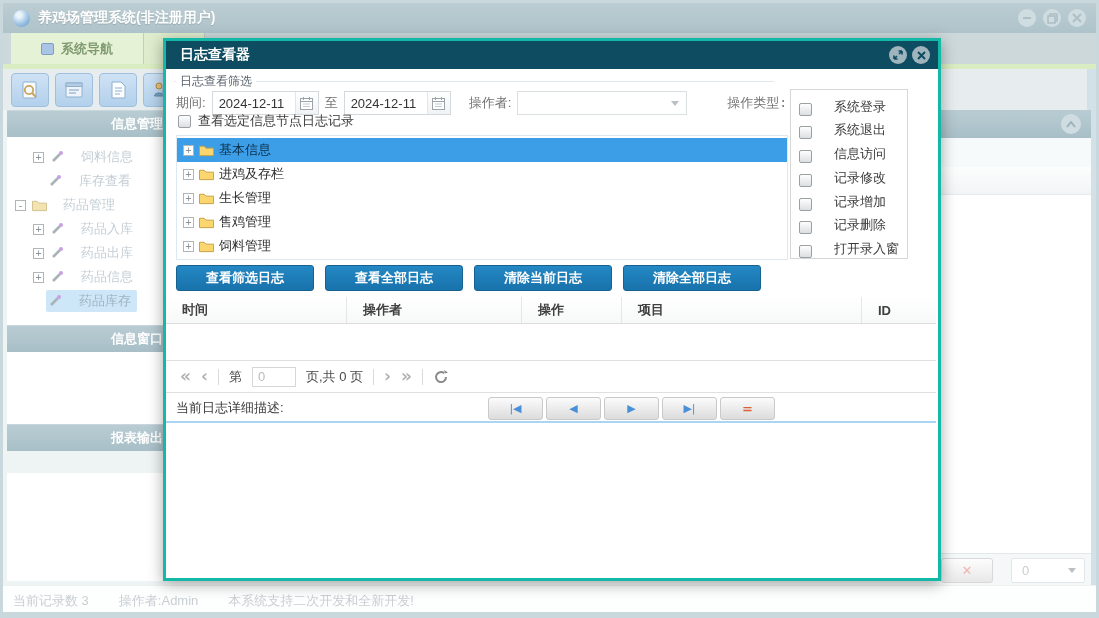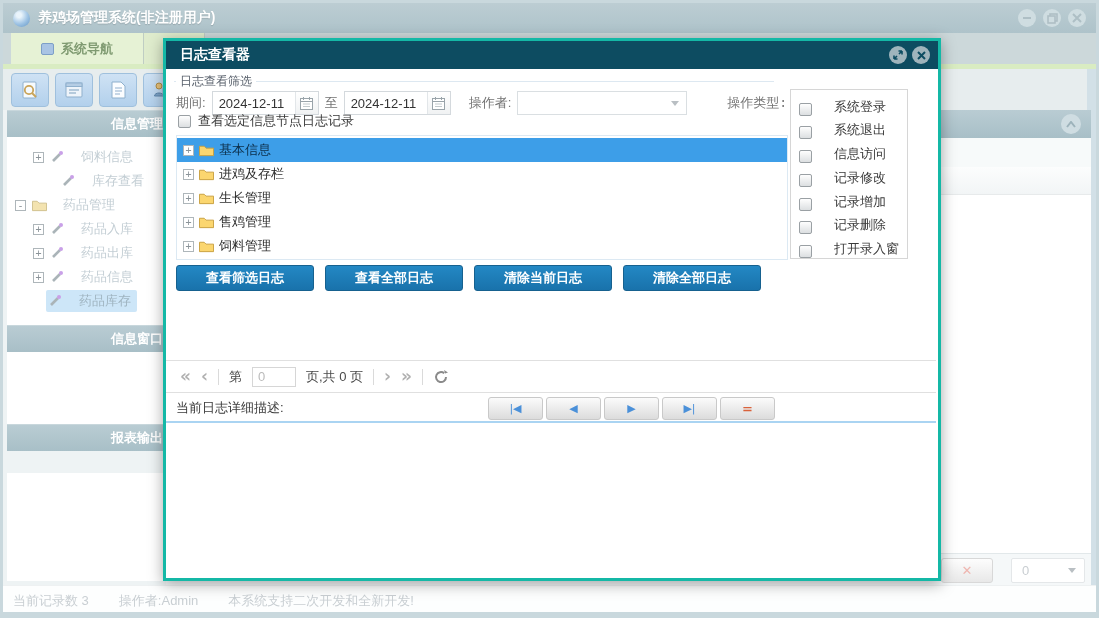--- a/index.html
+++ b/index.html
@@ -250,21 +250,21 @@
     <div class="stree-row" style="padding-left:26px;">
       <span class="expander">+</span>
       <span class="stree-inner">
           <svg class="icon14" viewBox="0 0 15 14">
             <line x1="3" y1="11" x2="10" y2="4" stroke="#aab4b8" stroke-width="2.6"></line>
             <circle cx="11" cy="3" r="2" fill="#c9a0e8"></circle>
           </svg>
       <span>饲料信息</span>
         </span>
     </div>
-    <div class="stree-row" style="padding-left:39px;justify-content:center;">
+    <div class="stree-row" style="padding-left:39px;">
       <span class="stree-inner">
           <svg class="icon14" viewBox="0 0 15 14">
             <line x1="3" y1="11" x2="10" y2="4" stroke="#aab4b8" stroke-width="2.6"></line>
             <circle cx="11" cy="3" r="2" fill="#c9a0e8"></circle>
           </svg>
       <span>库存查看</span>
         </span>
     </div>
     <div class="stree-row" style="padding-left:8px;">
       <span class="expander">-</span>
@@ -464,20 +464,27 @@
         </div>
       </div>
 
       <div class="btnrow">
         <span class="bluebtn">查看筛选日志</span>
         <span class="bluebtn">查看全部日志</span>
         <span class="bluebtn">清除当前日志</span>
         <span class="bluebtn">清除全部日志</span>
       </div>
 
+      <div class="gridhead">
+        <span class="gcol" style="width:181px;">时间</span>
+        <span class="gcol" style="width:175px;">操作者</span>
+        <span class="gcol" style="width:100px;">操作</span>
+        <span class="gcol" style="width:240px;">项目</span>
+        <span class="gcol" style="width:74px; border-right:none;">ID</span>
+      </div>
       <div class="gridbody"></div>
 
       <div class="pagebar">
         <span class="pg-arrow">«</span>
         <span class="pg-arrow">‹</span>
         <span class="pg-sep"></span>
         <span class="pg-label">第</span>
         <input class="pg-input" value="0" style="">
         <span class="pg-label">页,共 0 页</span>
         <span class="pg-sep"></span>

